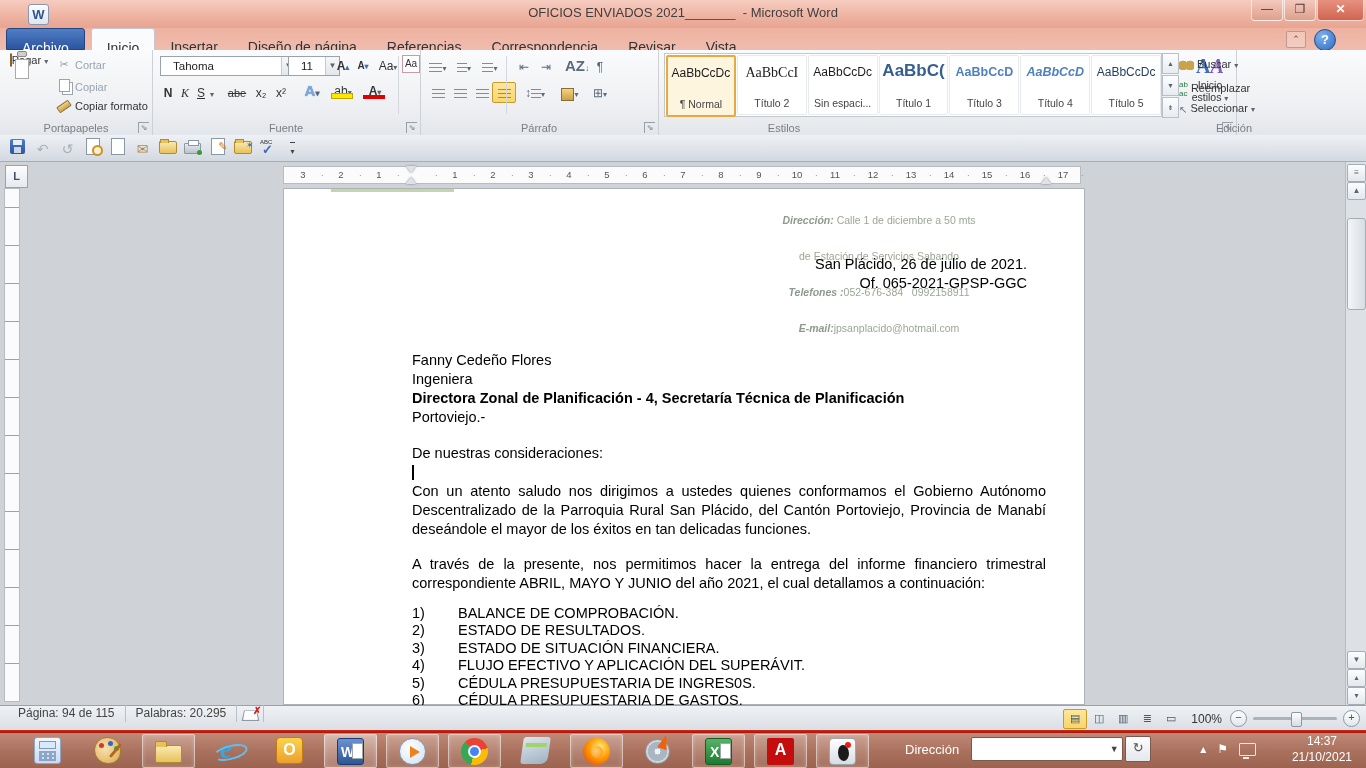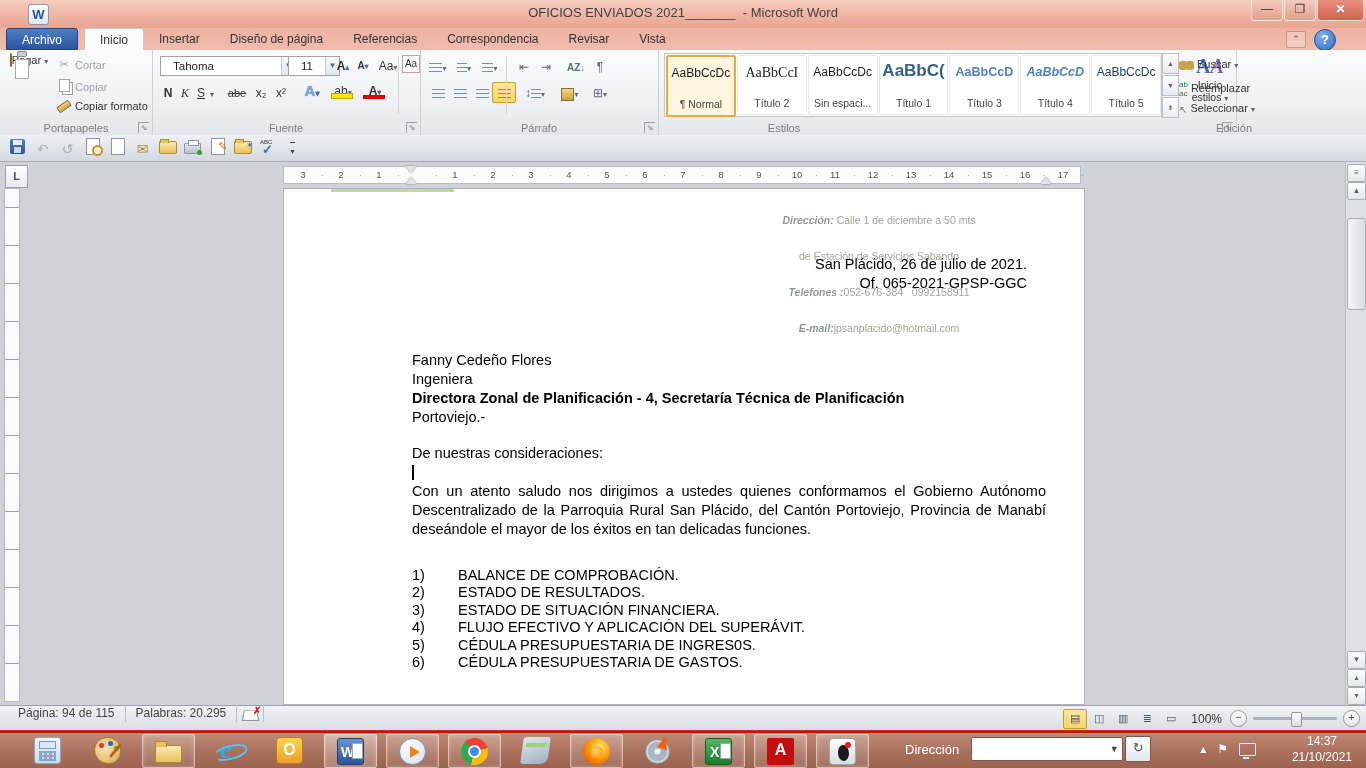--- a/index.html
+++ b/index.html
@@ -13,21 +13,21 @@
     border:1px solid #8a97ad;border-radius:3px;color:#2d5596;font-weight:bold;font-size:13px;text-align:center;line-height:19px;}
   .title-text{position:absolute;left:0;right:0;top:5px;text-align:center;font-size:13px;color:#3f3f3f;white-space:pre;}
   .winbtns{position:absolute;right:2px;top:0;display:flex;}
   .winbtn{width:30px;height:20px;border:1px solid rgba(255,255,255,.65);border-top:none;
     background:linear-gradient(#f3c9bd,#dfa08d);color:#4a3b36;font-size:12px;text-align:center;line-height:18px;border-radius:0 0 4px 4px;margin-left:1px;}
   .winbtn.close{width:45px;background:linear-gradient(#e89180,#cf6450);color:#fff;font-weight:bold;}
   
   .tabrow{position:absolute;left:0;top:28px;width:1366px;height:22px;
     background:linear-gradient(180deg,#eeb2a1,#f0bcad);}
   .tabs{position:absolute;left:6px;top:0;display:flex;height:22px;}
-  .rtab{padding:0 15px;font-size:12px;color:#333;line-height:22px;border-radius:3px 3px 0 0;}
+  .rtab{padding:8px 15px;font-size:14px;color:#333;line-height:22px;border-radius:3px 3px 0 0;}
   .rtab[data-cls="file"]{background:linear-gradient(#4f7ec4,#2c55a0);color:#fff;border:1px solid #23447f;margin-right:6px;}
   .rtab[data-cls="active"]{background:#fafbfc;border:1px solid #c5c9cf;border-bottom:none;color:#333;}
   .rib-min{position:absolute;right:60px;top:31px;width:18px;height:15px;border:1px solid rgba(90,60,50,.35);border-radius:2px;
     color:#5a4a44;font-size:9px;text-align:center;line-height:14px;background:rgba(255,255,255,.25);}
   .help-btn{position:absolute;right:30px;top:29px;width:20px;height:20px;border-radius:50%;
     background:radial-gradient(circle at 35% 30%,#7fb2ef,#2d6cc0);color:#fff;font-weight:bold;font-size:13px;text-align:center;line-height:20px;border:1px solid #1d4f94;}
   
   .ribbon{position:absolute;left:0;top:50px;width:1366px;height:85px;
     background:linear-gradient(#fafbfc,#edeff2 70%,#e3e6ea);border-bottom:1px solid #b8bcc2;}
   .grp{position:absolute;top:0;height:85px;border-right:1px solid #cdd1d6;}
@@ -292,21 +292,21 @@
       <div class="grp-label">Fuente</div>
       <div class="launcher">⇘</div>
     </div>
 
     <div class="grp" style="left:420px;width:238px;">
       <div class="pbtn" style="left:6px;top:6px;"><span class="pico lines" style="margin-top:4px;"></span><span class="pg" style="font-size:8px;">▾</span></div>
       <div class="pbtn" style="left:32px;top:6px;"><span class="pico lines sh" style="margin-top:4px;"></span><span class="pg" style="font-size:8px;">▾</span></div>
       <div class="pbtn" style="left:58px;top:6px;"><span class="pico lines" style="margin-top:4px;width:11px;"></span><span class="pg" style="font-size:8px;">▾</span></div>
       <div class="pbtn" style="left:92px;top:6px;"><span class="pg">⇤</span></div>
       <div class="pbtn" style="left:114px;top:6px;"><span class="pg">⇥</span></div>
-      <div class="pbtn" style="left:144px;top:6px;"><span class="pg" style="font-size:10px;font-weight:bold;">AZ</span><span class="pg" style="font-size:9px;">↓</span></div>
+      <div class="pbtn" style="left:144px;top:6px;"><span class="pg" style="font-size:15px;font-weight:bold;">AZ</span><span class="pg" style="font-size:9px;">↓</span></div>
       <div class="pbtn" style="left:168px;top:6px;"><span class="pg">¶</span></div>
       <div class="pbtn" style="left:6px;top:32px;"><span class="pico lines" style="margin-top:4px;"></span></div>
       <div class="pbtn" style="left:28px;top:32px;"><span class="pico lines" style="margin-top:4px;"></span></div>
       <div class="pbtn" style="left:50px;top:32px;"><span class="pico lines" style="margin-top:4px;"></span></div>
       <div class="pbtn on" style="left:72px;top:32px;"><span class="pico lines" style="margin-top:4px;"></span></div>
       <div class="pbtn" style="left:100px;top:32px;width:28px;"><span class="pg">↕</span><span class="pico lines sh" style="margin-top:4px;"></span><span class="pg" style="font-size:8px;">▾</span></div>
       <div class="pbtn" style="left:136px;top:32px;width:26px;"><span class="pico" style="width:11px;height:11px;background:linear-gradient(#f7d37a,#caa24a);border:1px solid #8a6d3b;margin-top:3px;"></span><span class="pg" style="font-size:8px;">▾</span></div>
       <div class="pbtn" style="left:166px;top:32px;width:26px;"><span class="pg">⊞</span><span class="pg" style="font-size:8px;">▾</span></div>
       <div class="vsep" style="left:86px;"></div>
       <div class="grp-label">Párrafo</div>
@@ -472,20 +472,21 @@
       <div class="docbody">
         <div>Fanny Cedeño Flores</div>
         <div>Ingeniera</div>
         <div class="bold">Directora Zonal de Planificación - 4, Secretaría Técnica de Planificación</div>
         <div>Portoviejo.-</div>
         <div style="height:17px;"></div>
         <div>De nuestras consideraciones:</div>
         <div><span class="cursor"></span></div>
         <div class="just">Con un atento saludo nos dirigimos a ustedes quienes conformamos el Gobierno Autónomo Descentralizado de la Parroquia Rural San Plácido, del Cantón Portoviejo, Provincia de Manabí deseándole el mayor de los éxitos en tan delicadas funciones.</div>
         <div style="height:16px;"></div>
+        <div class="just">A través de la presente, nos permitimos hacer la entrega del informe financiero trimestral correspondiente ABRIL, MAYO Y JUNIO del año 2021, el cual detallamos a continuación:</div>
         <div class="dlist">
 
             <div class="row">
               <span class="num">1)</span><span>BALANCE DE COMPROBACIÓN.</span>
             </div>
 
             <div class="row">
               <span class="num">2)</span><span>ESTADO DE RESULTADOS.</span>
             </div>
 

